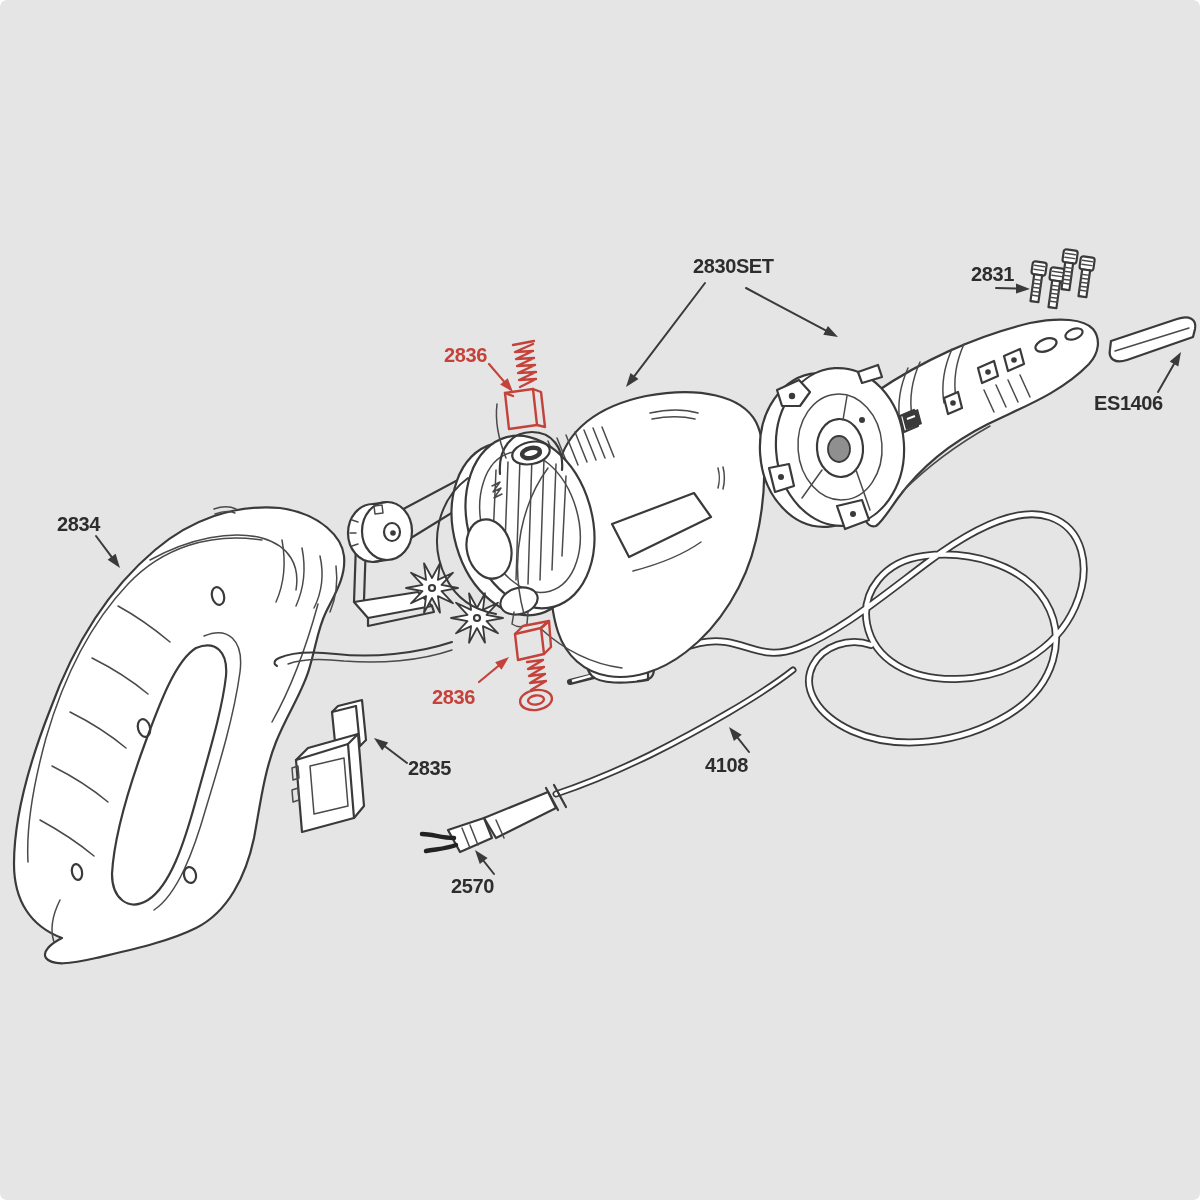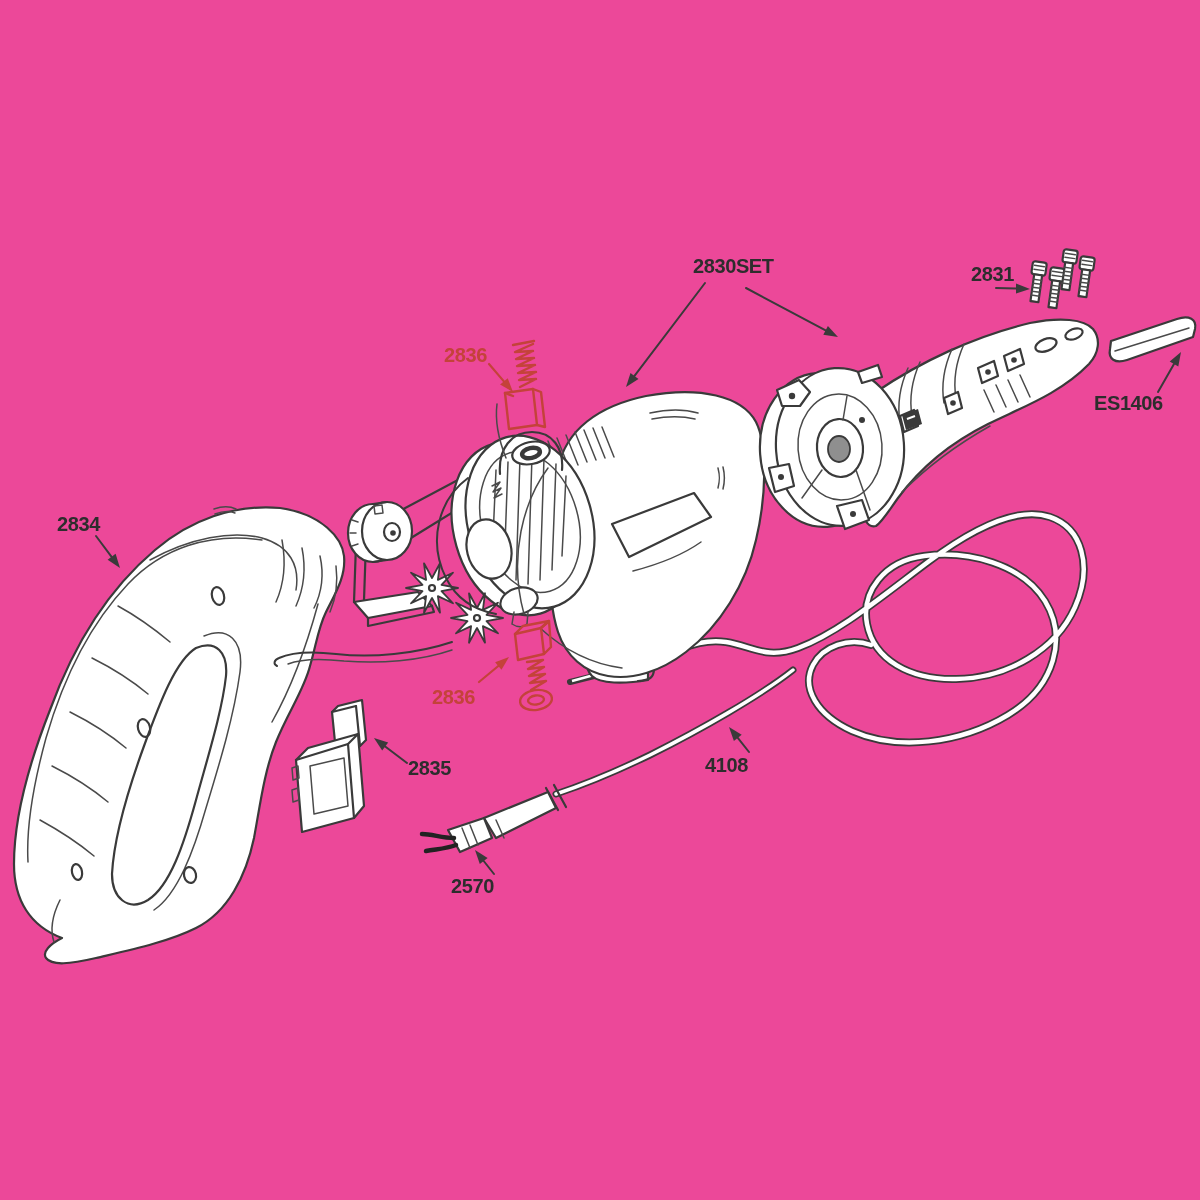--- a/index.html
+++ b/index.html
@@ -1,17 +1,17 @@
 <!DOCTYPE html>
 <html><head>
 <meta charset="utf-8">
 <style>
   html,body{margin:0;padding:0;background:#ffffff;}
-  .stage{position:relative;width:1200px;height:1200px;background:#ec4899;overflow:hidden;
-         font-family:"Liberation Sans",sans-serif;}
+  .stage{position:relative;width:1200px;height:1200px;background:#e5e5e5;overflow:hidden;
+         font-family:"Liberation Sans",sans-serif;border-radius:7px;}
   svg{position:absolute;left:0;top:0;}
   .ln{fill:none;stroke:#3a3a3a;stroke-width:2.2;stroke-linecap:round;stroke-linejoin:round;}
   .wh{fill:#ffffff;stroke:#3a3a3a;stroke-width:2.2;stroke-linecap:round;stroke-linejoin:round;}
   .thin{fill:none;stroke:#4a4a4a;stroke-width:1.5;stroke-linecap:round;stroke-linejoin:round;}
   .dark{fill:#3a3a3a;stroke:none;}
   .grayfill{fill:#8f8f8f;stroke:#3a3a3a;stroke-width:1.8;}
   .red{fill:none;stroke:#c4423a;stroke-width:2.4;stroke-linecap:round;stroke-linejoin:round;}
   .redfill{fill:#c4423a;stroke:none;}
   .cord-out{fill:none;stroke:#3a3a3a;stroke-width:8;stroke-linecap:round;}
   .cord-in{fill:none;stroke:#ffffff;stroke-width:4.5;stroke-linecap:round;}

